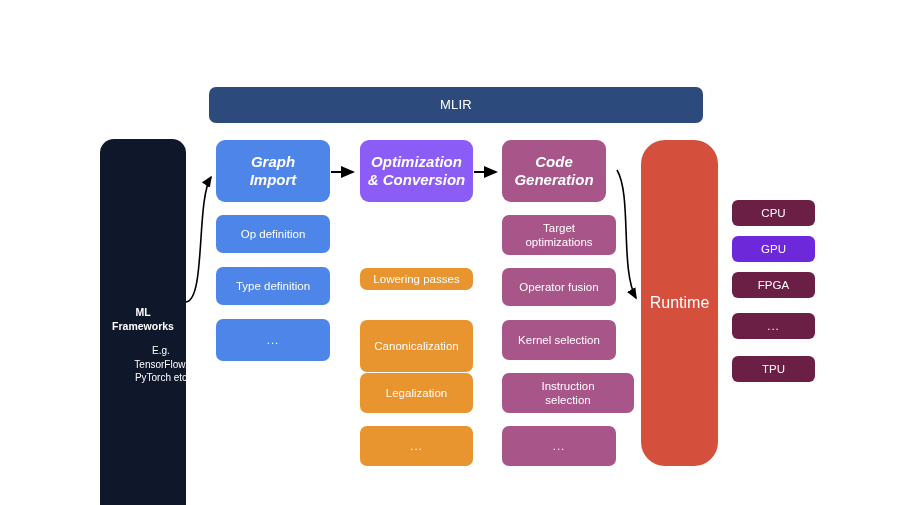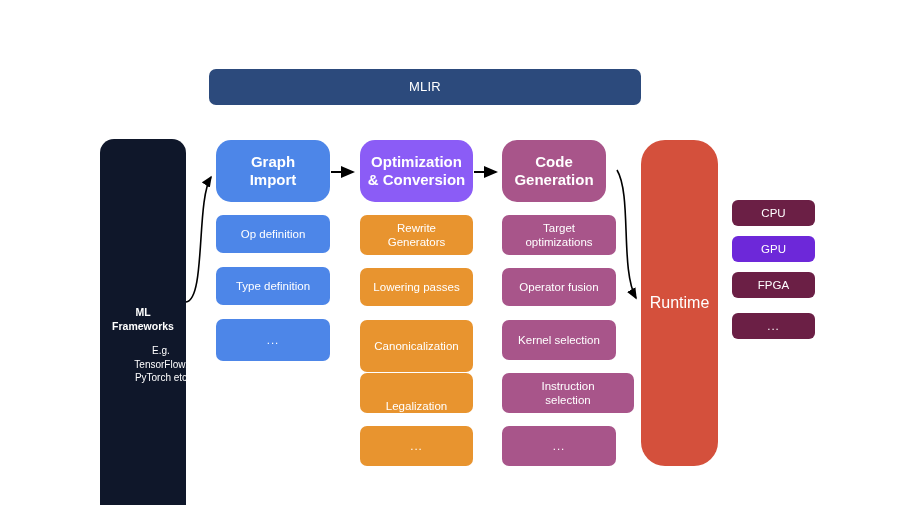--- a/index.html
+++ b/index.html
@@ -44,21 +44,22 @@
   }
   .frameworks .fw-sub {
     margin-top: 11px;
     font-size: 10px;
     line-height: 1.32;
     margin-left: 36px;
   }
   .head-box {
     font-weight: bold;
     font-size: 15px;
-    border-radius: 15px;
+    border-radius: 9px;
+    font-style: italic;
   }
   .sub-box {
     font-size: 11.5px;
     border-radius: 7px;
   }
   .runtime {
     border-radius: 24px;
     font-size: 16px;
   }
   .hw-box {
@@ -76,21 +77,21 @@
     width: 900px;
     height: 505px;
     pointer-events: none;
   }
 </style>
 </head>
 <body>
 
 <div id="canvas">
 
-  <div class="box mlir-bar" style="left:209px; top:69px; width:432px; height:36px; background:#2c4a7c;">
+  <div class="box mlir-bar" style="left:209px; top:87px; width:494px; height:36px; background:#2c4a7c;">
     <span>MLIR</span>
   </div>
 
   <div class="box frameworks" style="left:100px; top:139px; width:86px; height:412px; background:#0f172a;">
     <div>
       <div class="fw-title">ML</div>
       <div class="fw-title">Frameworks</div>
     </div>
     <div class="fw-sub">
       <div>E.g.</div>
@@ -114,33 +115,27 @@
   <div class="box sub-box ellipsis" style="left:216px; top:319px; width:114px; height:42px; background:#4d86e8;">
     <span>...</span>
   </div>
 
   <div class="box head-box" style="left:360px; top:140px; width:113px; height:62px; background:#8b5cf6;">
     <div>
       <div>Optimization</div>
       <div>&amp; Conversion</div>
     </div>
   </div>
-  <div class="box sub-box" style="left:360px; top:215px; width:113px; height:40px; background:#e8942f;">
-    <div>
-      <div>Rewrite</div>
-      <div>Generators</div>
-    </div>
-  </div>
-  <div class="box sub-box" style="left:360px; top:268px; width:113px; height:38px; background:#e8942f;">
+  <div class="box sub-box" style="left:360px; top:268px; width:113px; height:22px; background:#e8942f;">
     <span>Lowering passes</span>
   </div>
   <div class="box sub-box" style="left:360px; top:320px; width:113px; height:52px; background:#e8942f;">
     <span>Canonicalization</span>
   </div>
-  <div class="box sub-box" style="left:360px; top:373px; width:113px; height:40px; background:#e8942f;align-items:flex-end;">
+  <div class="box sub-box" style="left:360px; top:373px; width:113px; height:40px; background:#e8942f;">
     <span>Legalization</span>
   </div>
   <div class="box sub-box ellipsis" style="left:360px; top:426px; width:113px; height:40px; background:#e8942f;">
     <span>...</span>
   </div>
 
   <div class="box head-box" style="left:502px; top:140px; width:104px; height:62px; background:#a8558a;">
     <div>
       <div>Code</div>
       <div>Generation</div>
@@ -176,20 +171,23 @@
     <span>CPU</span>
   </div>
   <div class="box hw-box" style="left:732px; top:236px; width:83px; height:26px; background:#6d28d9;">
     <span>GPU</span>
   </div>
   <div class="box hw-box" style="left:732px; top:272px; width:83px; height:26px; background:#6b1f45;">
     <span>FPGA</span>
   </div>
   <div class="box hw-box ellipsis" style="left:732px; top:313px; width:83px; height:26px; background:#6b1f45;">
     <span>...</span>
+  </div>
+  <div class="box hw-box" style="left:732px; top:356px; width:83px; height:26px; background:#6b1f45;">
+    <span>TPU</span>
   </div>
 
   <svg class="arrows" viewBox="0 0 900 505">
     <defs>
       <marker id="arrowhead" markerWidth="7" markerHeight="6" refX="6" refY="3" orient="auto">
         <polygon points="0 0, 7 3, 0 6" fill="#000000"></polygon>
       </marker>
     </defs>
 
     <path d="M 186,302 C 206,300 196,200 211,177" stroke="#000000" stroke-width="1.6" fill="none" marker-end="url(#arrowhead)"></path>

